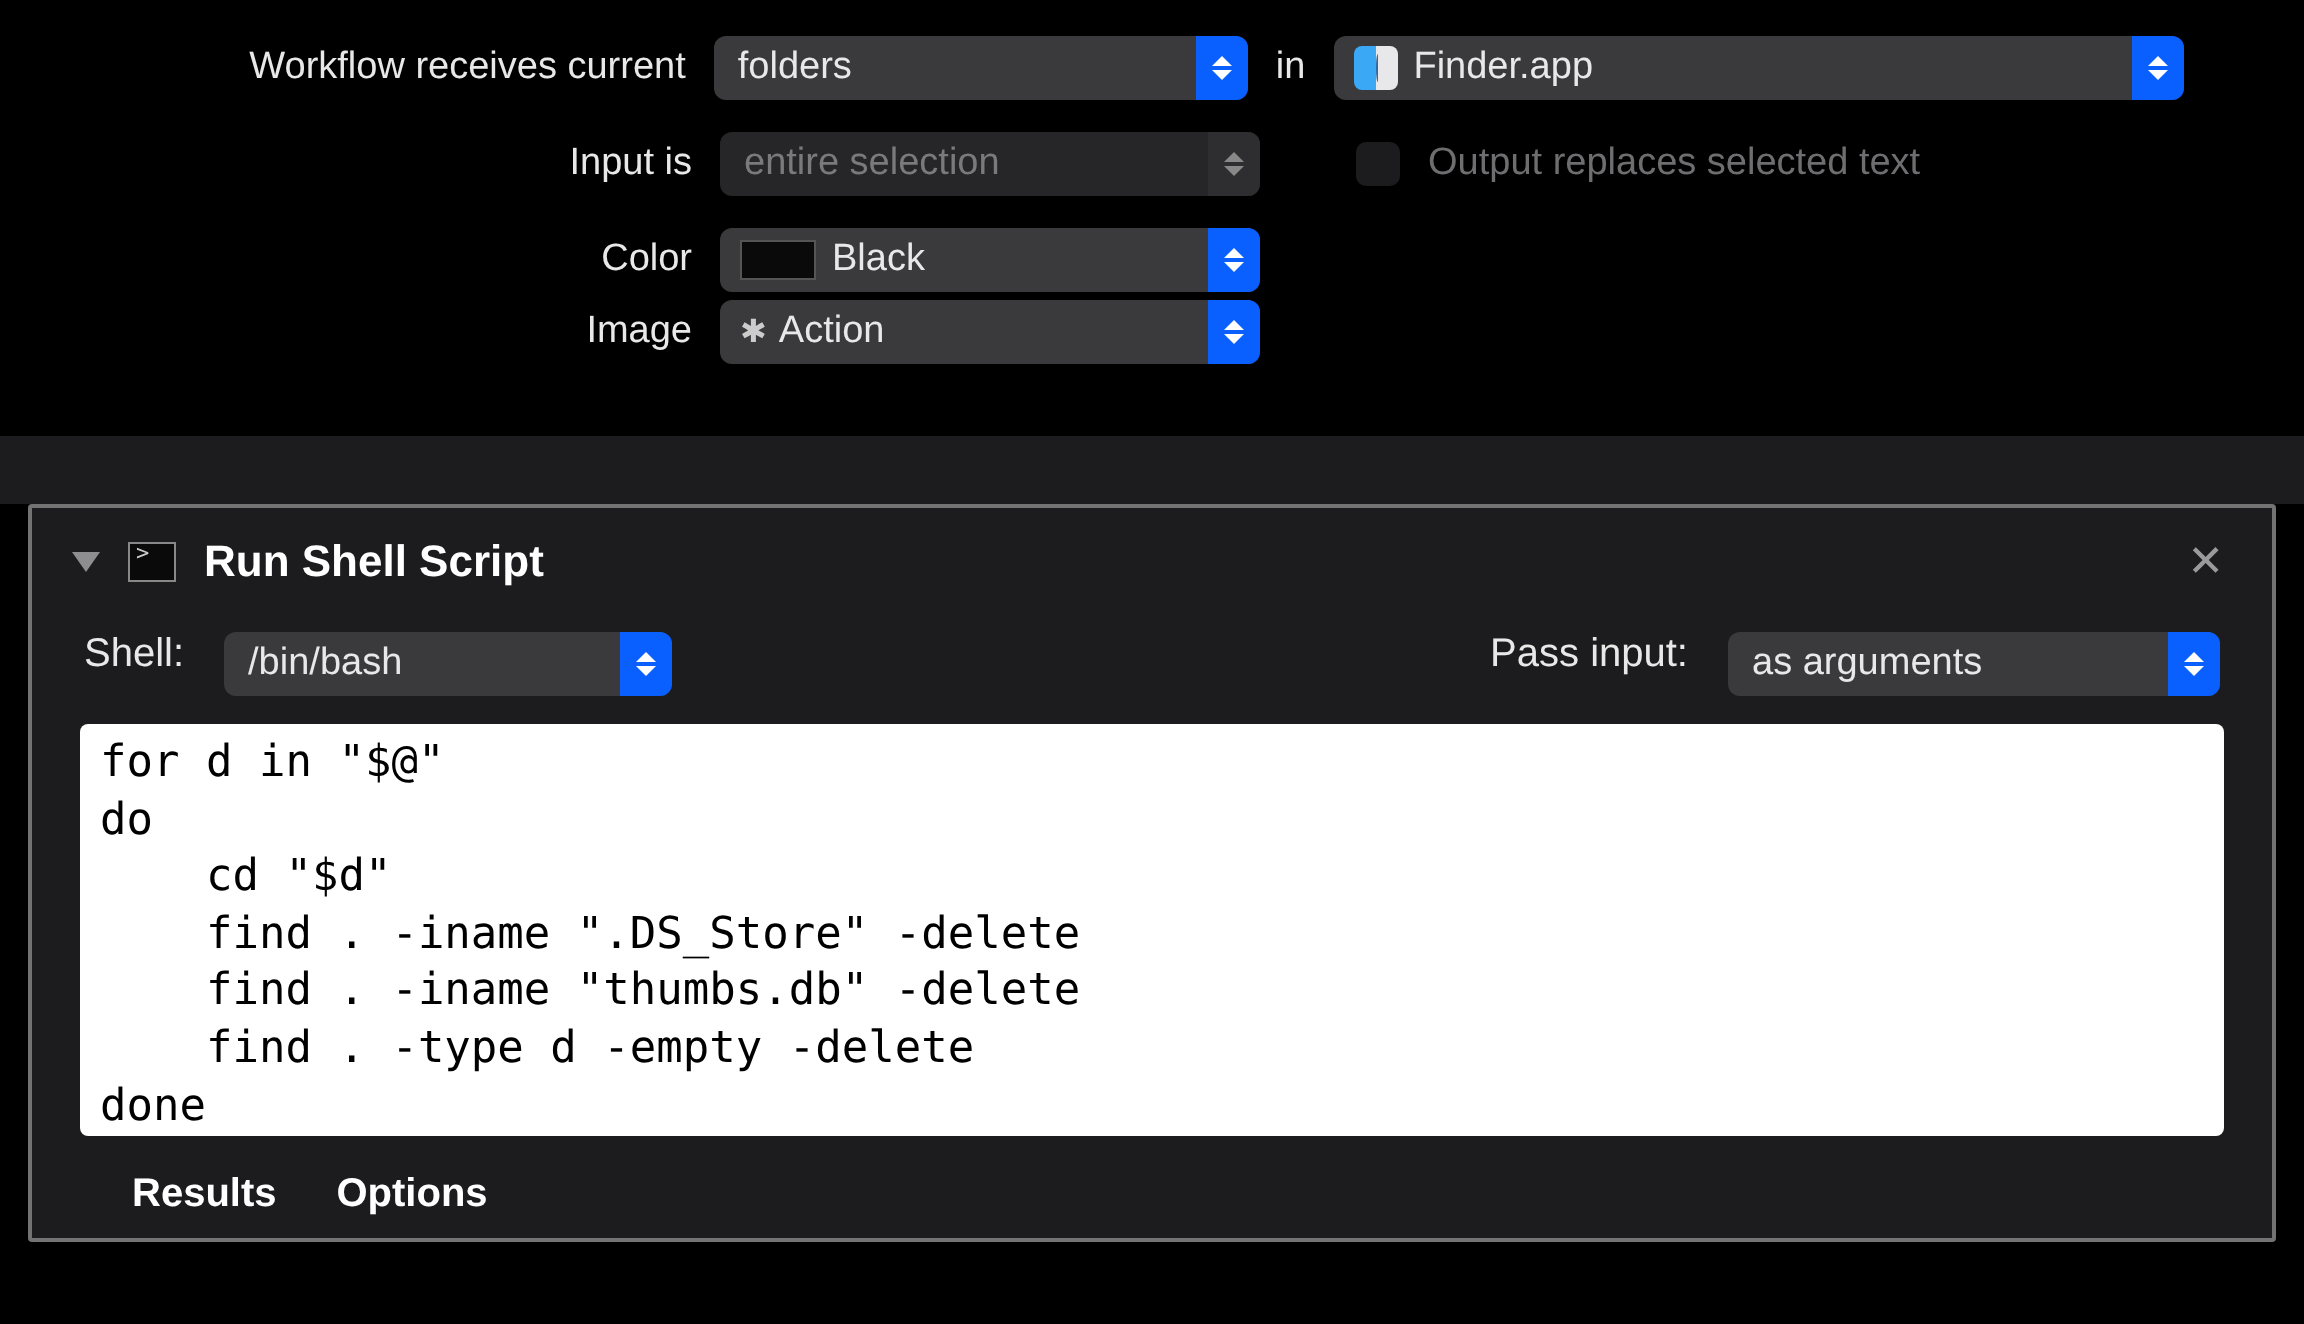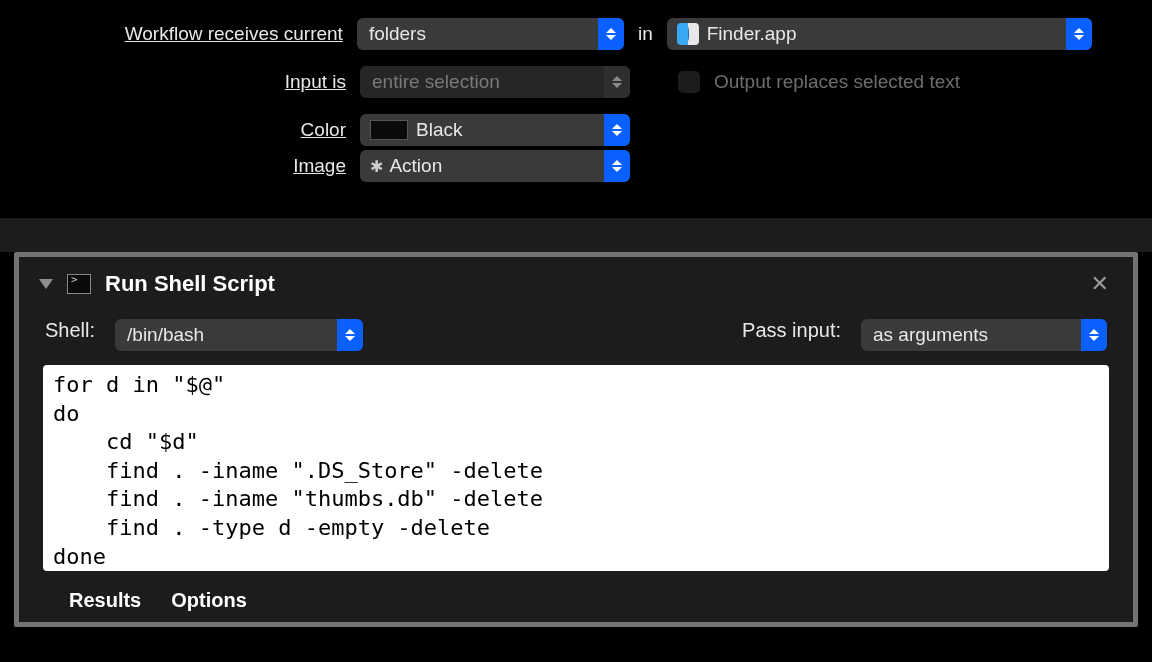--- a/index.html
+++ b/index.html
@@ -20,21 +20,20 @@
     display: flex;
     align-items: center;
     margin-bottom: 16px;
     gap: 14px;
   }
   .config-label {
     width: 286px;
     text-align: right;
     font-size: 19px;
     color: #e8e8e8;
-    text-decoration: underline;
   }
   .popup {
     display: flex;
     align-items: center;
     background: #3a3a3c;
     border-radius: 6px;
     height: 32px;
     position: relative;
     overflow: hidden;
   }
@@ -110,21 +109,21 @@
   }
   .muted-label { color: #6e6e70; font-size: 19px; text-align: center; }
 
   .workflow-strip {
     background: #1c1c1e;
     height: 34px;
   }
 
   .action-panel {
     margin: 0 14px;
-    border: 5px solid #737373;
+    border: 2px solid #737373;
     border-radius: 2px;
     background: #1c1c1e;
     padding: 14px 20px 10px 20px;
   }
   .action-header {
     display: flex;
     align-items: center;
     gap: 14px;
     margin-bottom: 22px;
   }
@@ -262,21 +261,21 @@
 <div class="action-panel">
   <div class="action-header">
     <span class="disclosure"></span>
     <span class="term-icon"></span>
     <span class="action-title">Run Shell Script</span>
     <span class="close-x">✕</span>
   </div>
 
   <div class="action-controls">
     <span class="ctl-label" style="margin-right:20px">Shell:</span>
-    <div class="popup" style="width:248px">
+    <div class="popup" style="width:224px">
       <span class="popup-text">/bin/bash</span>
       <span class="popup-arrows">
           <span class="arr-up"></span>
           <span class="arr-down"></span>
         </span>
     </div>
     <div style="flex:1"></div>
     <span class="ctl-label" style="margin-right:20px">Pass input:</span>
     <div class="popup" style="width:246px">
       <span class="popup-text">as arguments</span>

